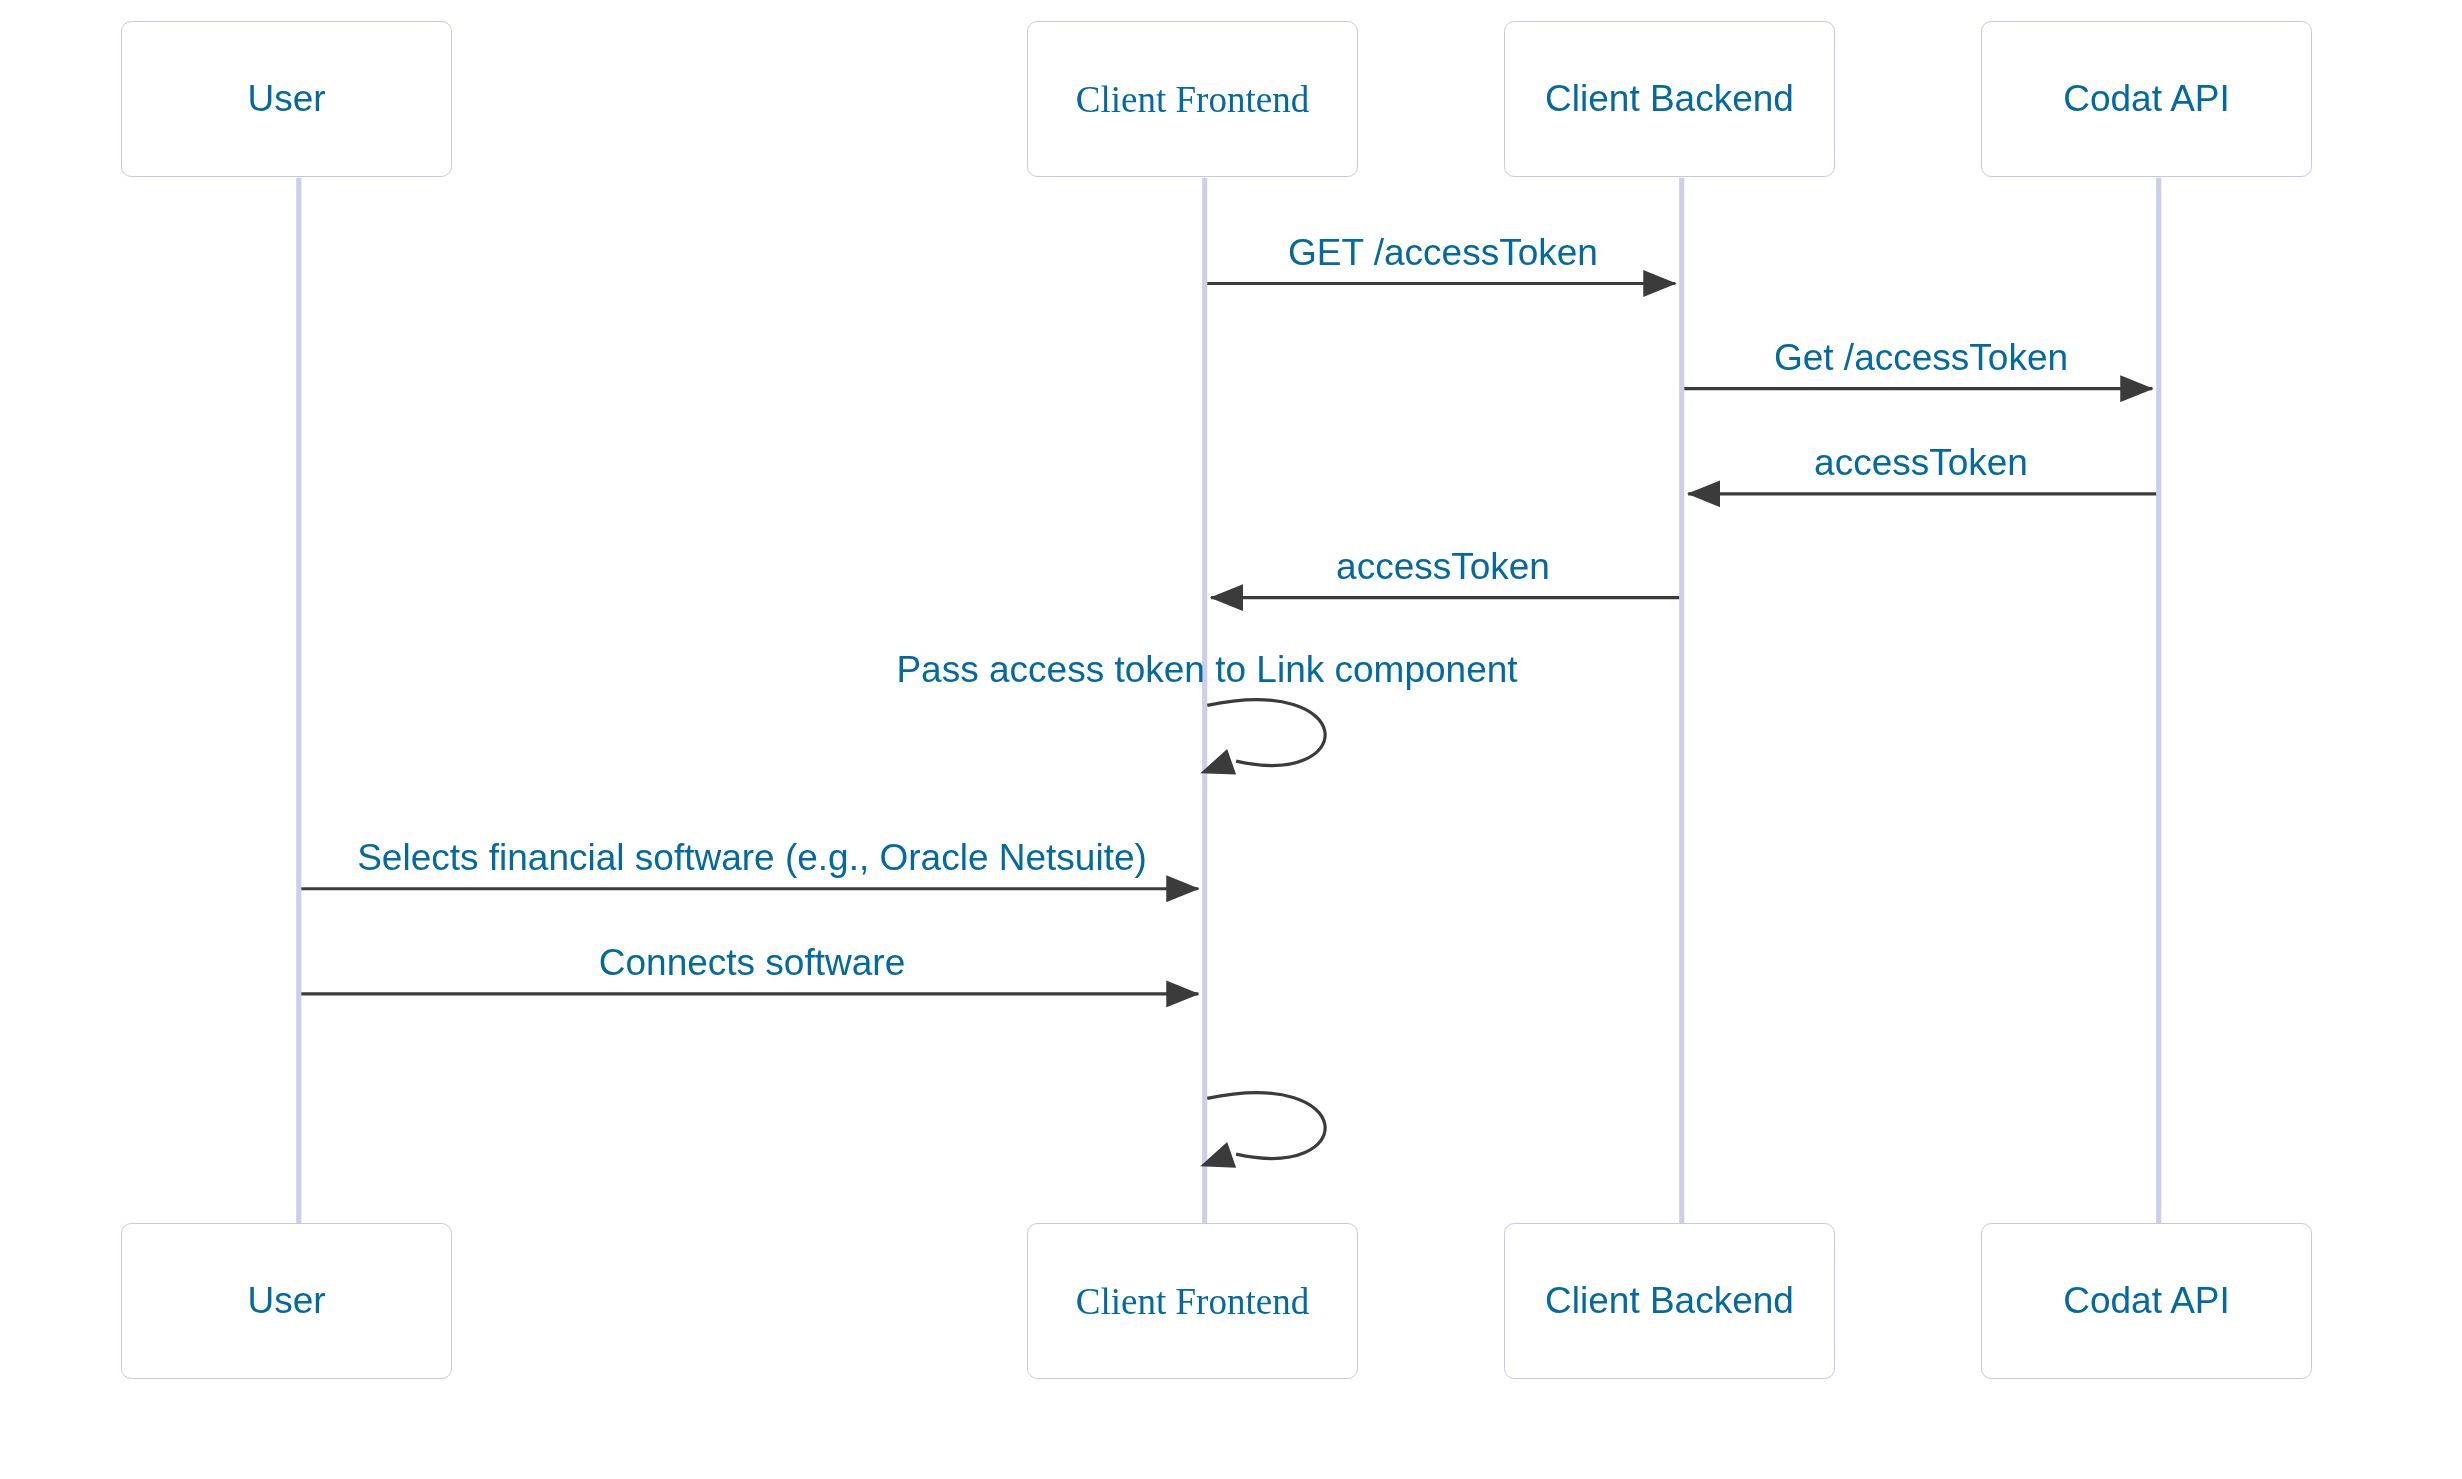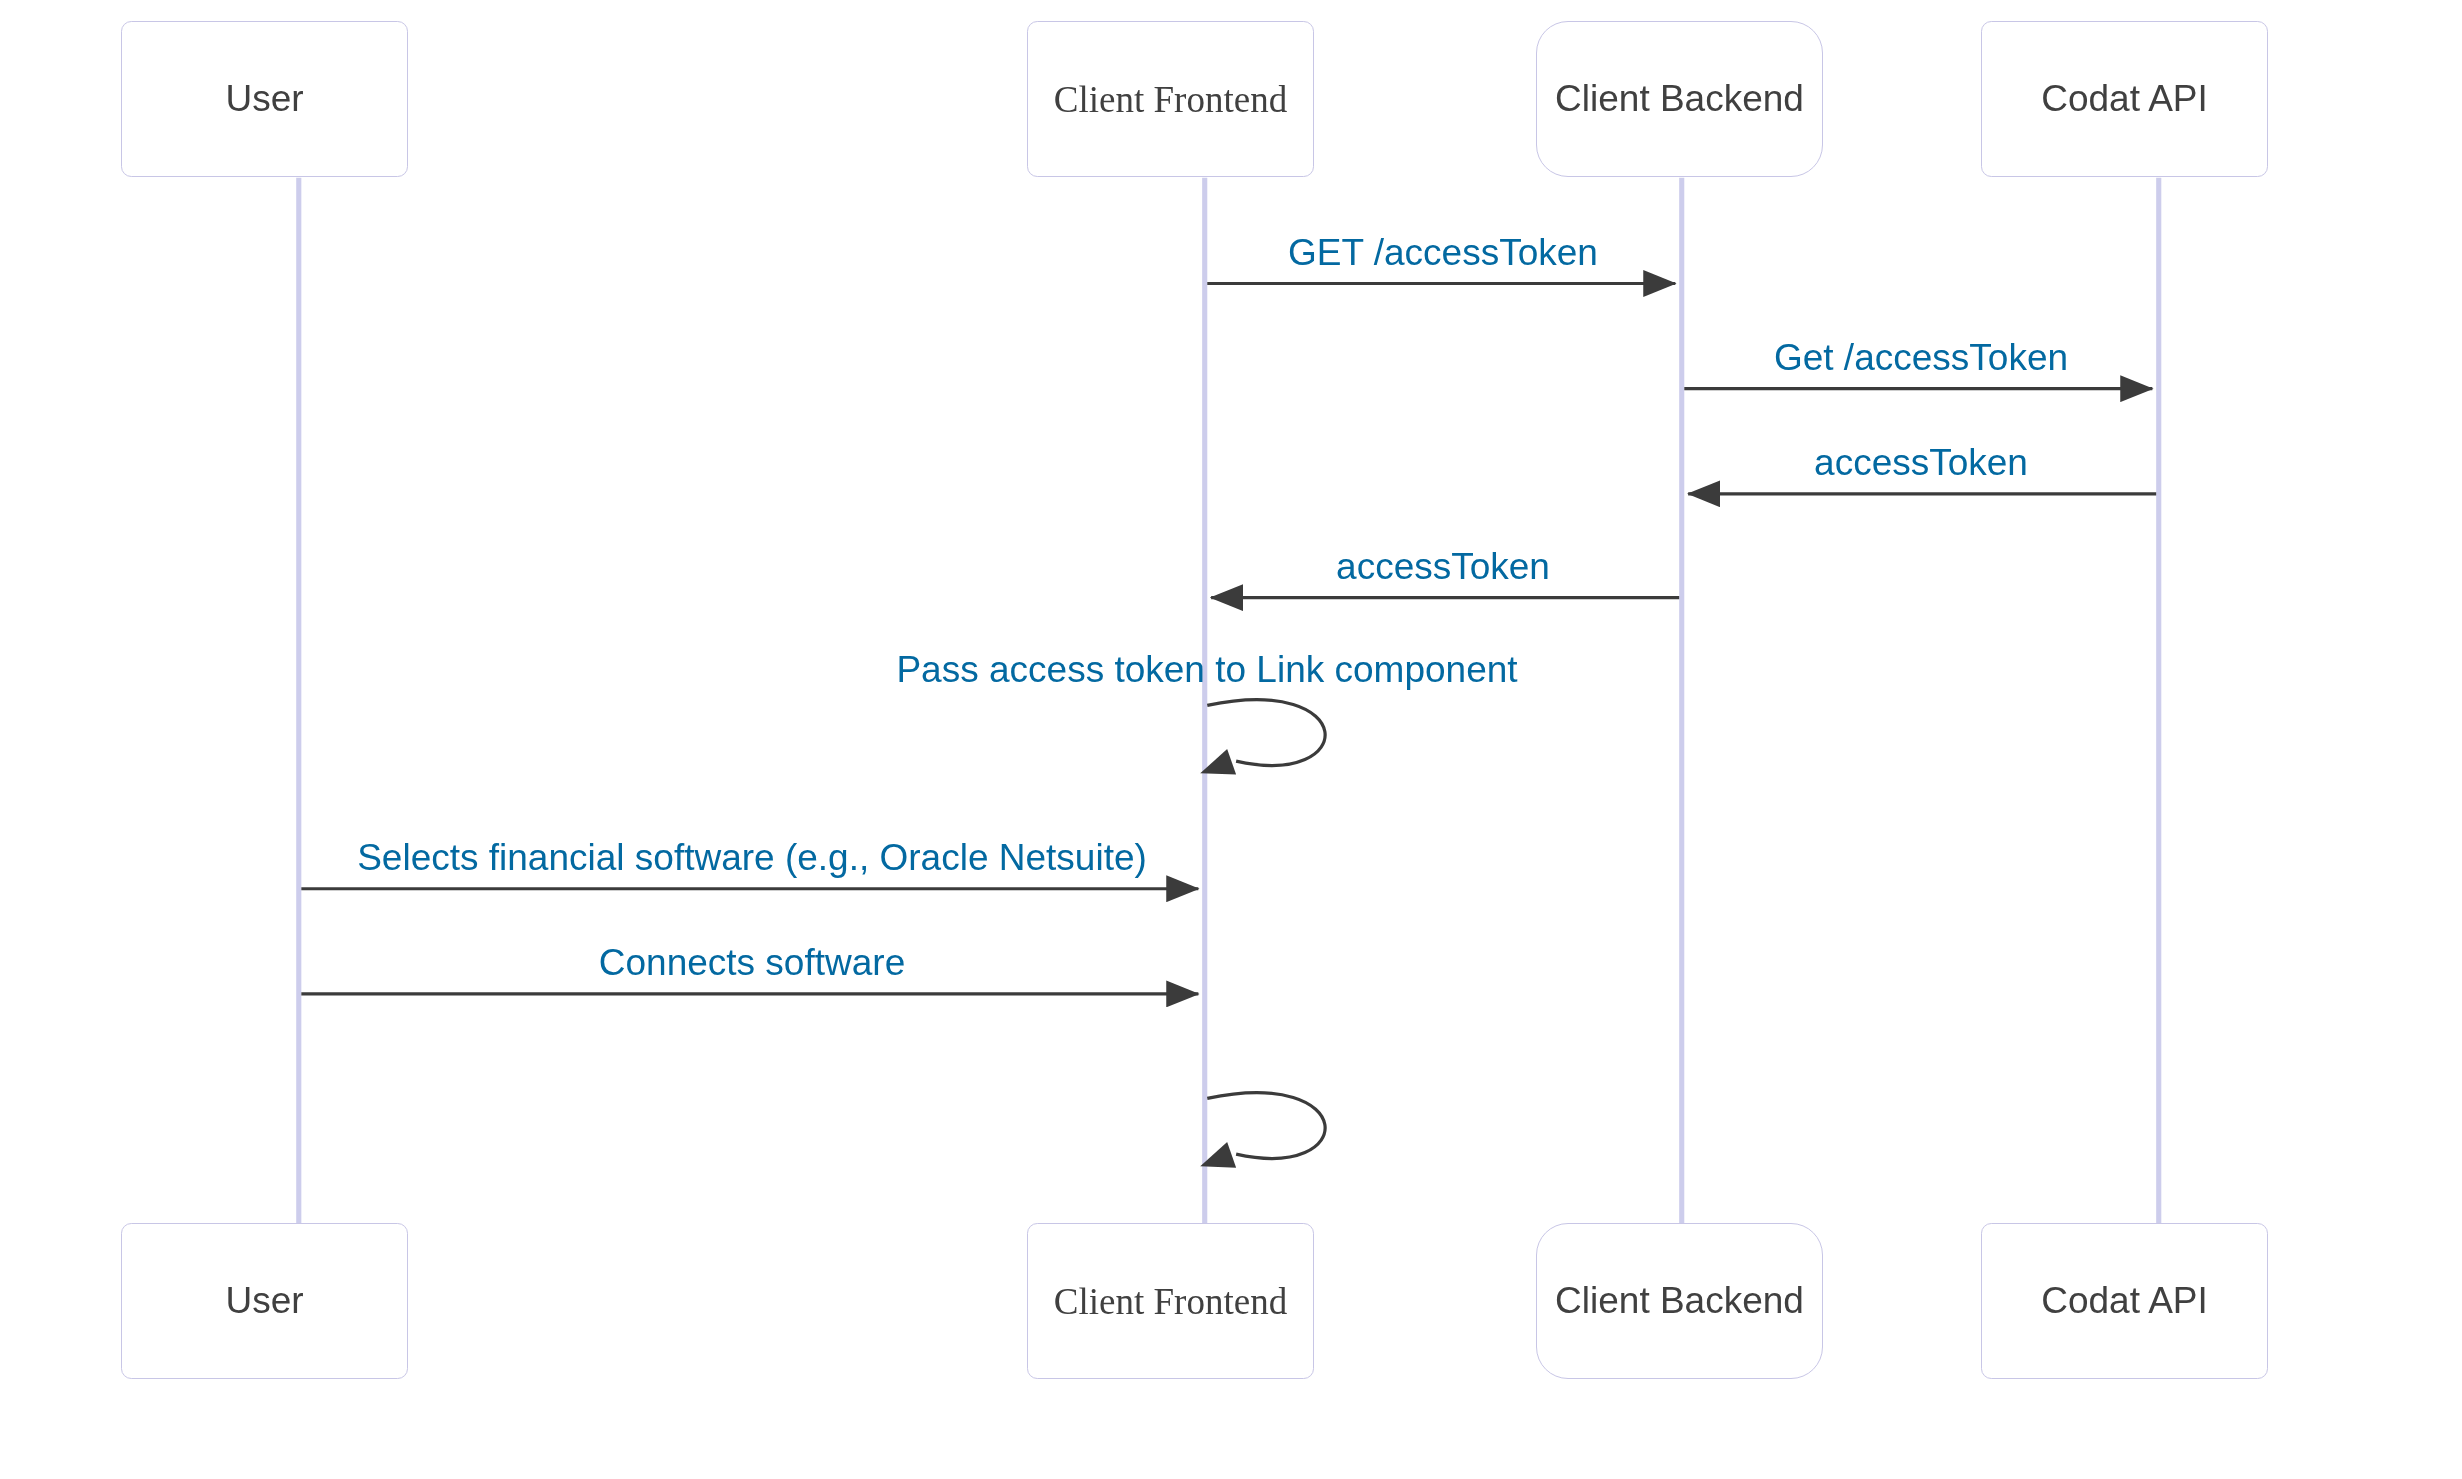--- a/index.html
+++ b/index.html
@@ -19,38 +19,38 @@
     height: 1480px;
     background: #ffffff;
   }
   .layer {
     position: absolute;
     left: 0;
     top: 0;
   }
   .actor {
     position: absolute;
-    width: 287px;
+    width: 331px;
     height: 156px;
     box-sizing: border-box;
     background: #ffffff;
     border: 1.9px solid #c8c6e6;
     border-radius: 10.3px;
     display: flex;
     align-items: center;
     justify-content: center;
     font-size: 37px;
-    color: #404040;
+    color: #0369a1;
     white-space: nowrap;
   }
   .actor.row-top    { top: 21px; }
   .actor.row-bottom { top: 1223px; }
   .actor.col-user   { left: 121px; }
   .actor.col-cf     { left: 1027px; font-family: Liberation Serif, serif; }
-  .actor.col-cb     { left: 1536px; border-radius: 32px; }
+  .actor.col-cb     { left: 1504px; }
   .actor.col-codat  { left: 1981px; }
 
   .msg-label {
     position: absolute;
     transform: translateX(-50%);
     white-space: nowrap;
     font-size: 37px;
     line-height: 40px;
     color: #0369a1;
     text-align: center;

